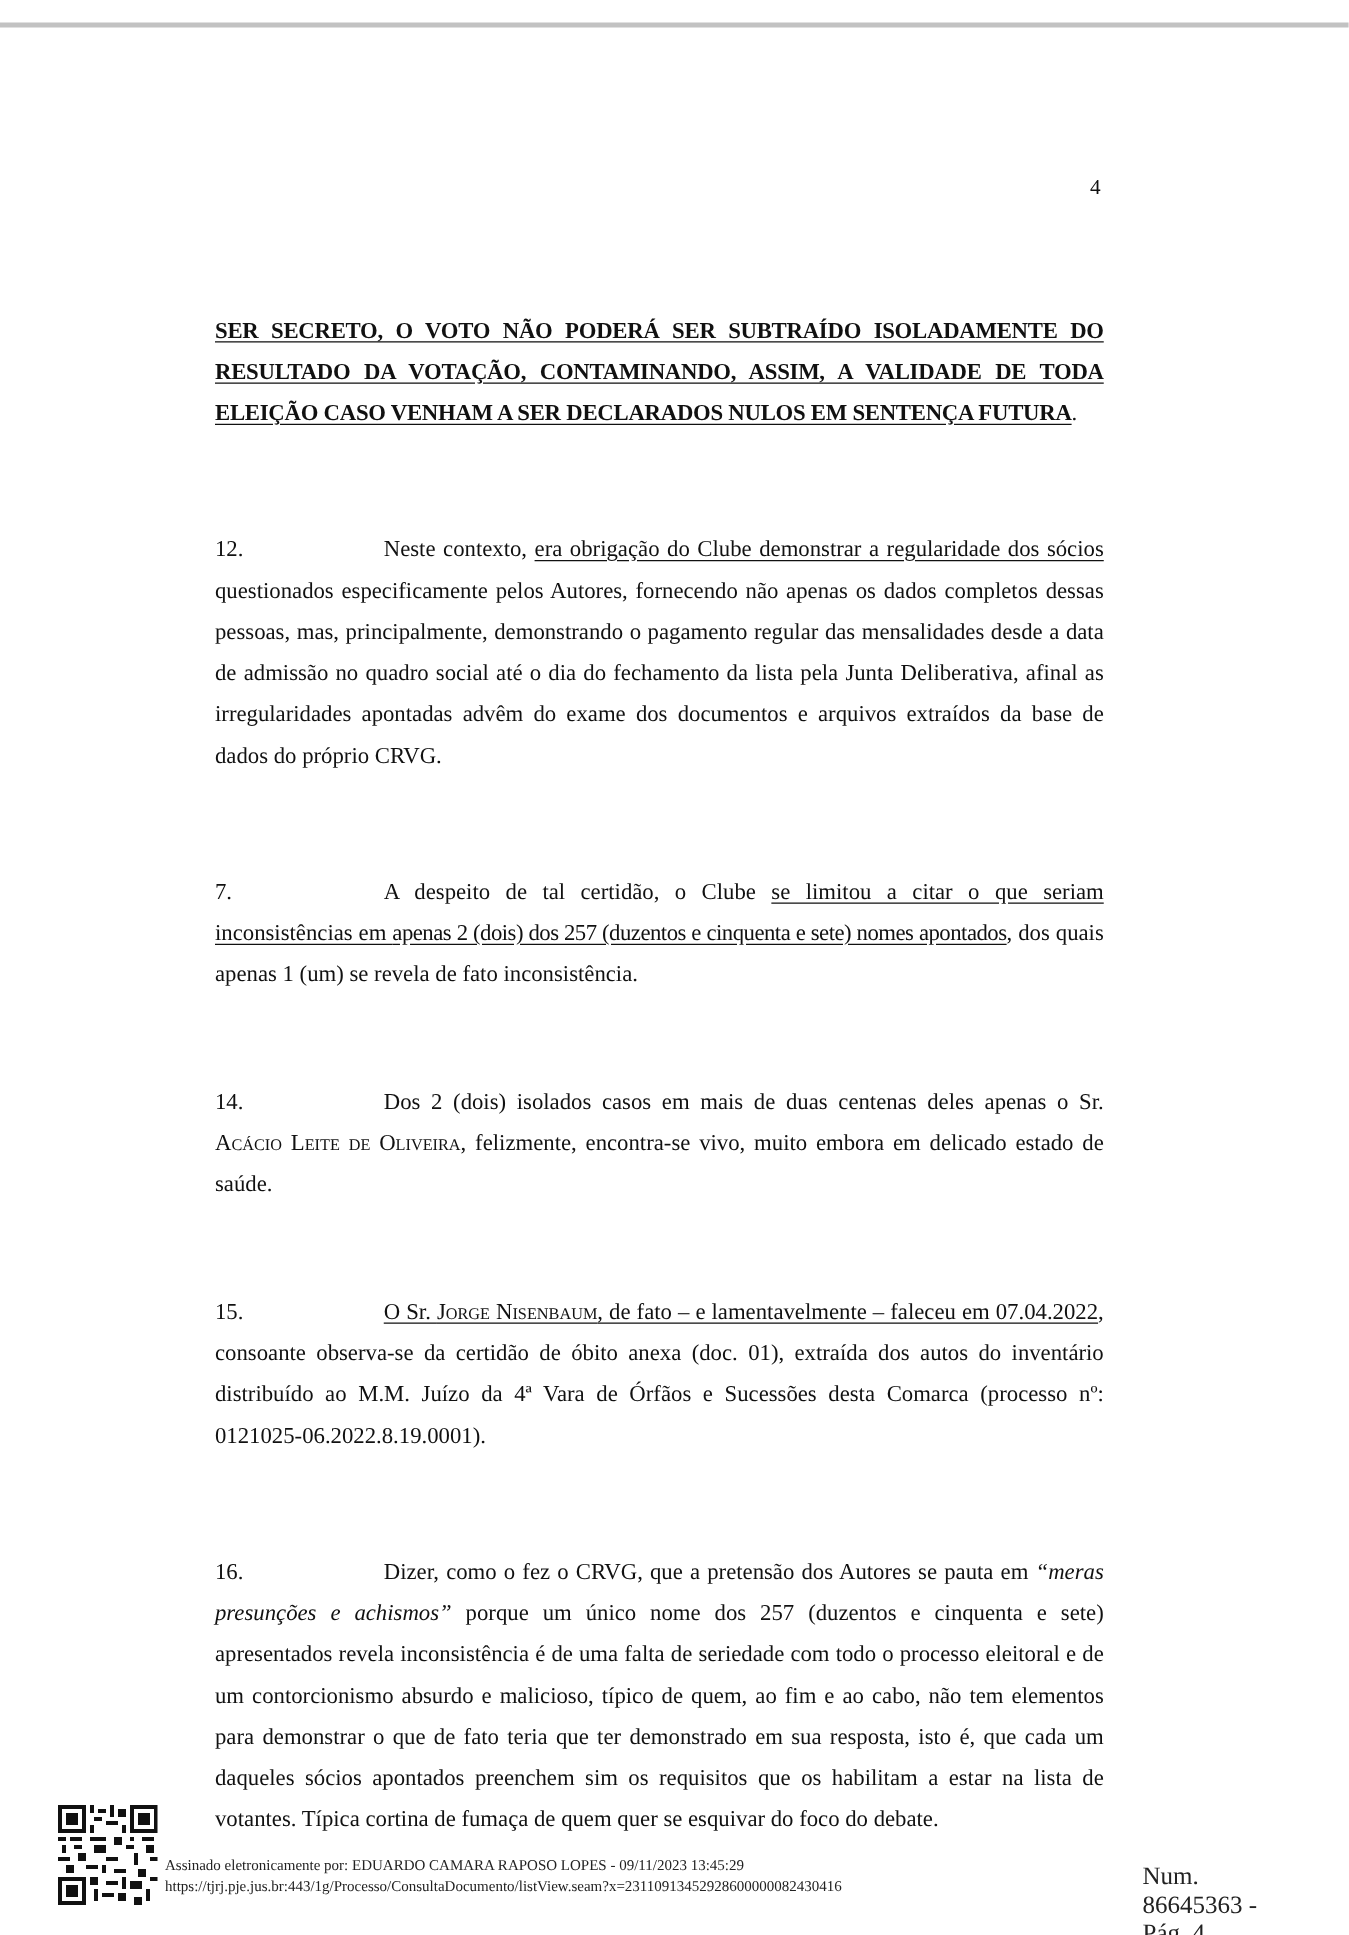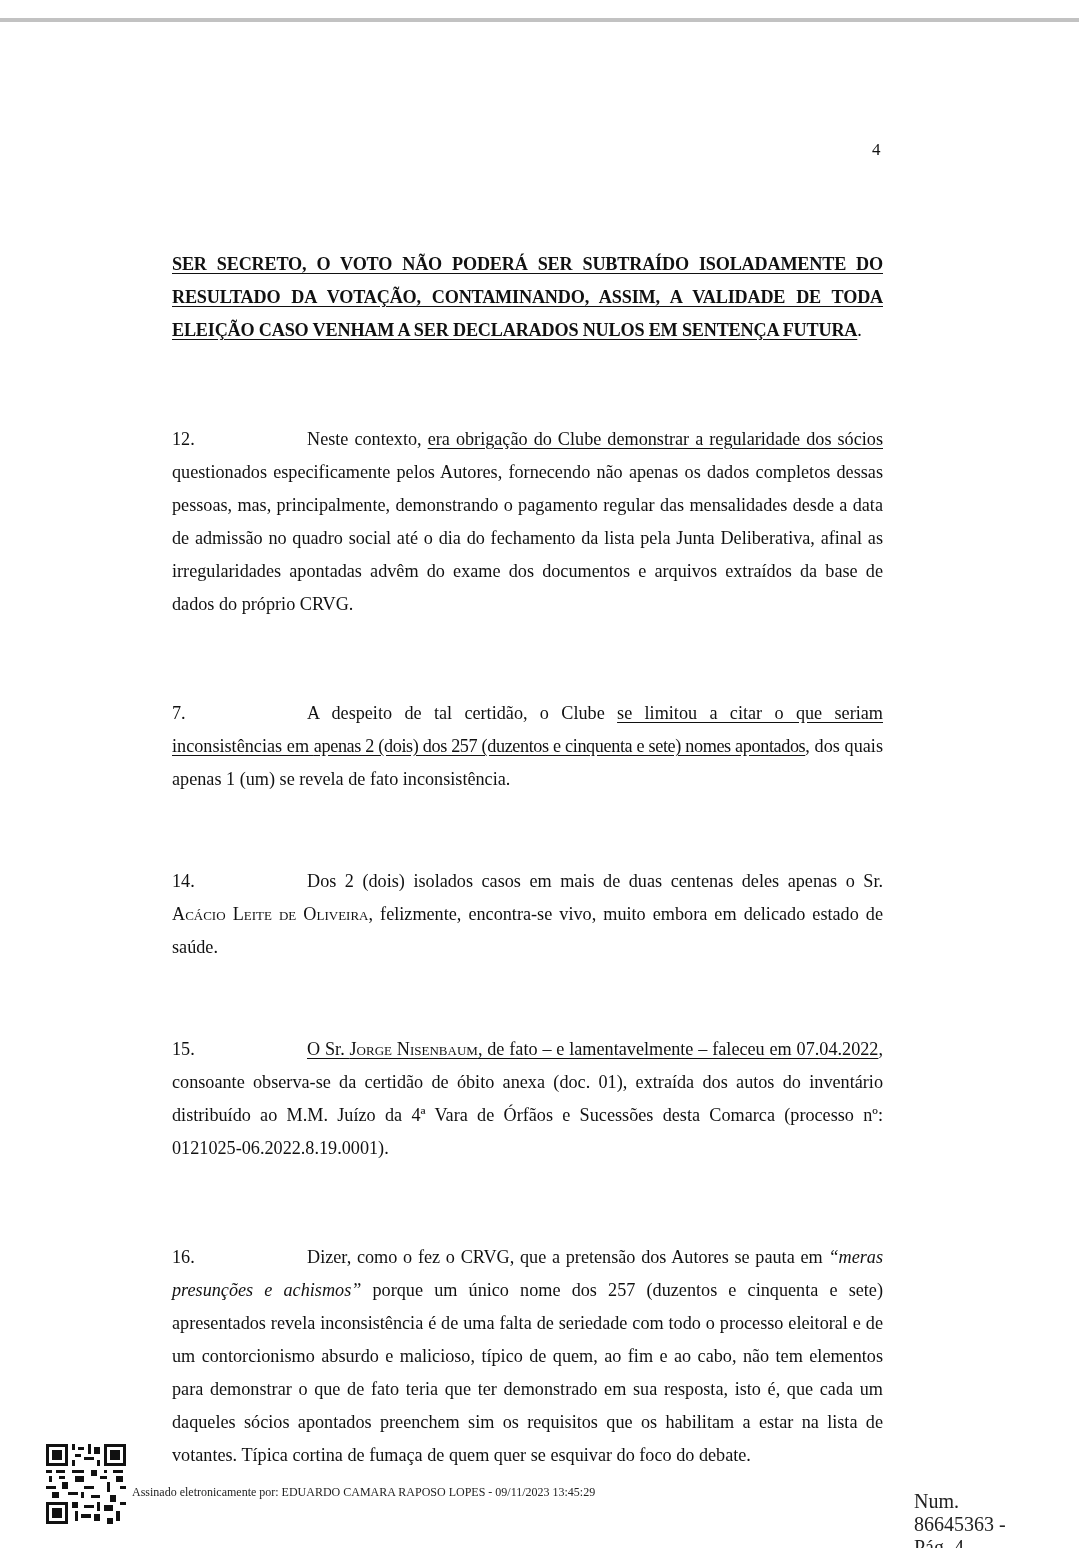--- a/index.html
+++ b/index.html
@@ -105,15 +105,16 @@
         <rect x="9" y="21" width="1" height="3"></rect>
           <rect x="11" y="22" width="3" height="1"></rect>
           <rect x="15" y="22" width="2" height="2"></rect>
           <rect x="19" y="23" width="2" height="2"></rect>
           <rect x="22" y="21" width="1" height="3"></rect>
       </g>
     </svg>
   </div>
   <div class="footer-lines">
     <div>Assinado eletronicamente por: EDUARDO CAMARA RAPOSO LOPES - 09/11/2023 13:45:29</div>
+    <div>https://tjrj.pje.jus.br:443/1g/Processo/ConsultaDocumento/listView.seam?x=23110913452928600000082430416</div>
   </div>
   <div class="footer-right">Num. 86645363 - Pág. 4</div>
 </div>
 
 </body></html>

